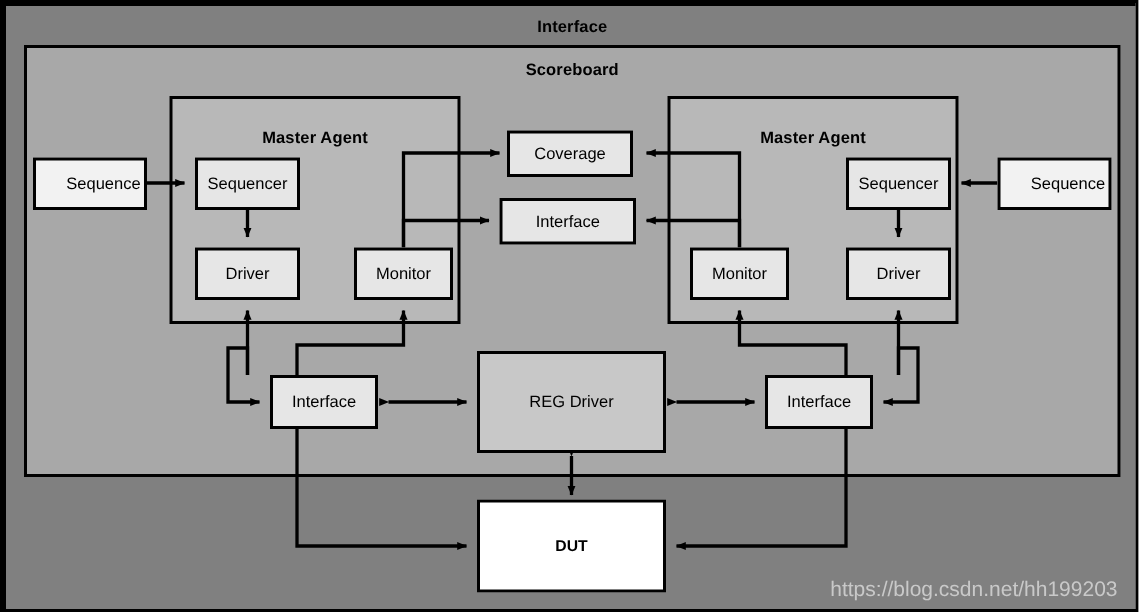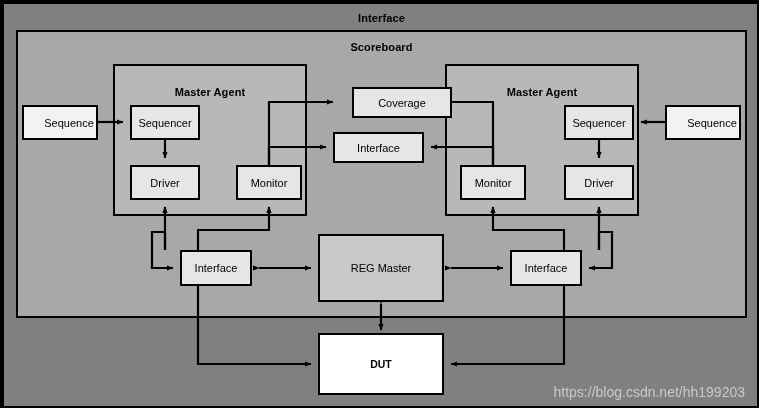--- a/index.html
+++ b/index.html
@@ -25,21 +25,21 @@
   .node.reg{background:#c8c8c8;}
   .node.dut{background:#fff;font-weight:bold;font-size:10.5px;}
   .seq-l{left:20px;top:103px;width:76px;height:35px;}
   .seq-r{left:663px;top:103px;width:76px;height:35px;}
   .sqr-l{left:128px;top:103px;width:70px;height:35px;}
   .sqr-r{left:562px;top:103px;width:70px;height:35px;}
   .drv-l{left:128px;top:163px;width:70px;height:35px;}
   .drv-r{left:562px;top:163px;width:70px;height:35px;}
   .mon-l{left:234px;top:163px;width:66px;height:35px;}
   .mon-r{left:458px;top:163px;width:66px;height:35px;}
-  .cov{left:350px;top:85px;width:100px;height:31px;}
+  .cov{left:336px;top:85px;width:84px;height:31px;}
   .scb{left:331px;top:130px;width:91px;height:31px;}
   .if-l{left:178px;top:248px;width:72px;height:36px;}
   .if-r{left:508px;top:248px;width:72px;height:36px;}
   .reg{left:316px;top:232px;width:126px;height:68px;}
   .dut{left:316px;top:331px;width:126px;height:62px;}
   svg.wires{position:absolute;left:0;top:0;width:759px;height:408px;pointer-events:none;}
   .wm{position:absolute;right:12px;bottom:6px;font-size:14px;color:#c9c9c9;
       font-family:"Liberation Sans",sans-serif;padding-left:27px;}
 </style>
 </head>
@@ -151,21 +151,21 @@
   </div>
 
   <div class="node if-l">
     <span>Interface</span>
   </div>
   <div class="node if-r">
     <span>Interface</span>
   </div>
 
   <div class="node reg">
-    <span>REG Master</span>
+    <span>REG Driver</span>
   </div>
 
   <div class="node dut">
     <span>DUT</span>
   </div>
 
   <div class="wm">https://blog.csdn.net/hh199203</div>
 
 </div>
 

